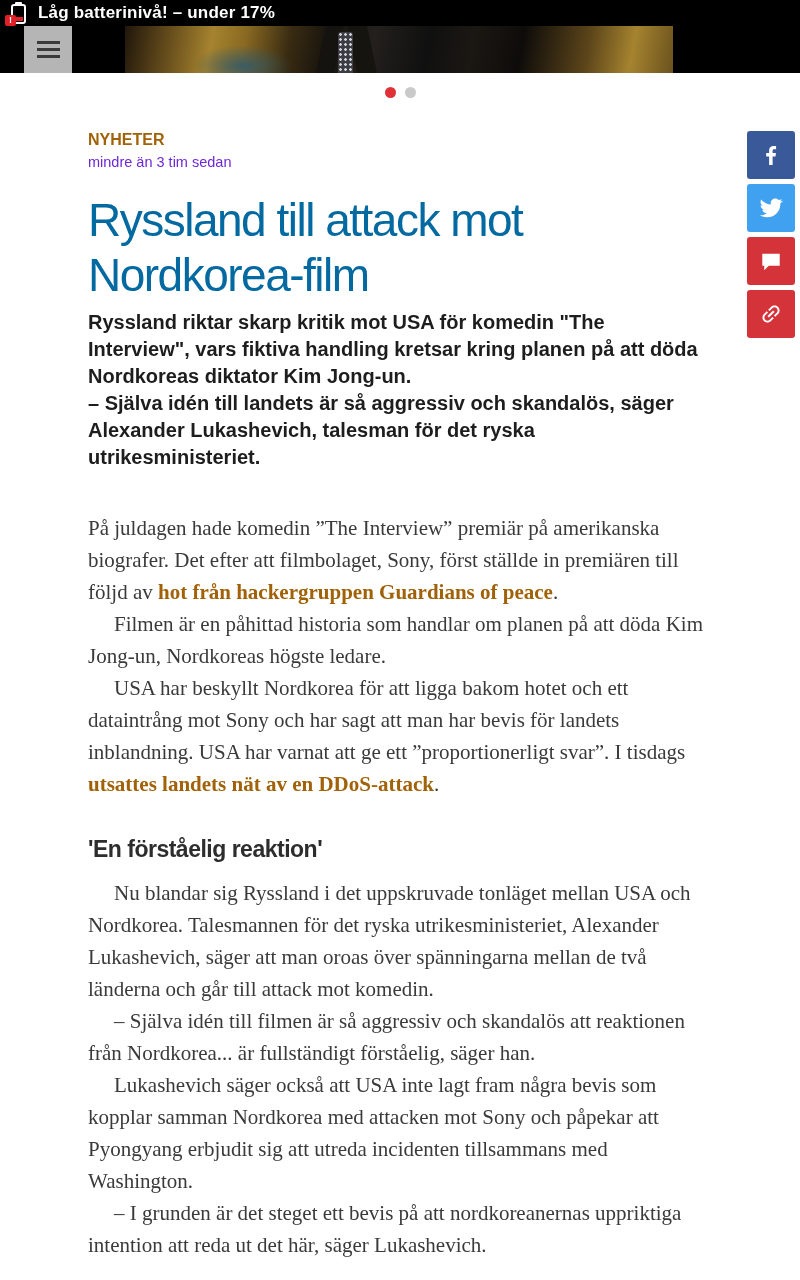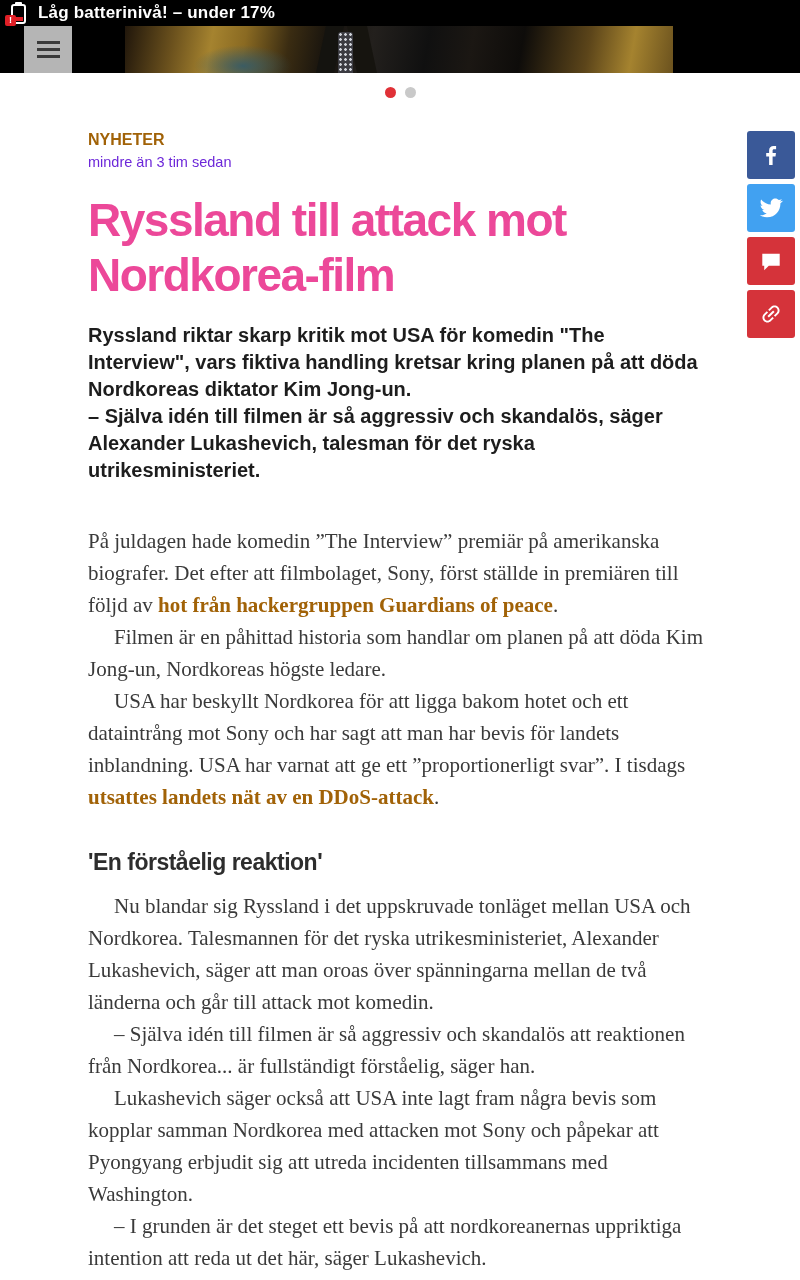--- a/index.html
+++ b/index.html
@@ -67,24 +67,24 @@
     width:48px; height:48px; border:none; border-radius:3px; cursor:pointer;
     display:flex; align-items:center; justify-content:center;
   }
   .share-btn svg { display:block; }
 
   
   .article { padding:131px 90px 30px 88px; }
   .category { font-size:16px; font-weight:bold; color:#a16207; line-height:16px; cursor:pointer; display:inline-block; }
   .timestamp { font-size:14.5px; color:#6d28d9; margin-top:5px; }
   .headline {
-    margin-top:23px; font-size:46px; line-height:55px; font-weight:bold;
-    letter-spacing:-1.5px; color:#ec4899;
+    margin-top:23px; font-size:46px; line-height:55px; font-weight:normal;
+    letter-spacing:-1.5px; color:#0369a1;
   }
-  .lead { margin-top:19px; font-size:20px; line-height:27px; font-weight:bold; color:#1d1d1d; }
+  .lead { margin-top:6px; font-size:20px; line-height:27px; font-weight:bold; color:#1d1d1d; }
   .lead p { margin:0; }
   .article-body {
     margin-top:41px; font-family:"Liberation Serif", serif;
     font-size:21px; line-height:32px; color:#3a3a3a;
   }
   .article-body p { margin:0; }
   .article-body p.indent { text-indent:26px; }
   .inline-link { color:#a16207; font-weight:bold; text-decoration:none; cursor:pointer; }
   .subhead {
     font-family:"Liberation Sans", sans-serif; font-size:23px; font-weight:bold;
@@ -154,21 +154,21 @@
   </button>
 </div>
 
 <article class="article">
   <a class="category">NYHETER</a>
   <div class="timestamp">mindre än 3 tim sedan</div>
   <h1 class="headline">Ryssland till attack mot Nordkorea-film</h1>
 
   <div class="lead">
     <p>Ryssland riktar skarp kritik mot USA för komedin "The Interview", vars fiktiva handling kretsar kring planen på att döda Nordkoreas diktator Kim Jong-un.</p>
-    <p>– Själva idén till filmen är så aggressiv och skandalös, säger Alexander Lukashevich, talesman för det ryska utrikesministeriet.</p>
+    <p>– Själva idén till landets är så aggressiv och skandalös, säger Alexander Lukashevich, talesman för det ryska utrikesministeriet.</p>
   </div>
 
   <div class="article-body">
     <p><span>På juldagen hade komedin ”The Interview” premiär på amerikanska biografer. Det efter att filmbolaget, Sony, först ställde in premiären till följd av </span><a class="inline-link">hot från hackergruppen Guardians of peace</a><span>.</span></p>
     <p class="indent">Filmen är en påhittad historia som handlar om planen på att döda Kim Jong-un, Nordkoreas högste ledare.</p>
     <p class="indent"><span>USA har beskyllt Nordkorea för att ligga bakom hotet och ett dataintrång mot Sony och har sagt att man har bevis för landets inblandning. USA har varnat att ge ett ”proportionerligt svar”. I tisdags </span><a class="inline-link">utsattes landets nät av en DDoS-attack</a><span>.</span></p>
 
     <h2 class="subhead">'En förståelig reaktion'</h2>
 
     <p class="indent">Nu blandar sig Ryssland i det uppskruvade tonläget mellan USA och Nordkorea. Talesmannen för det ryska utrikesministeriet, Alexander Lukashevich, säger att man oroas över spänningarna mellan de två länderna och går till attack mot komedin.</p>

